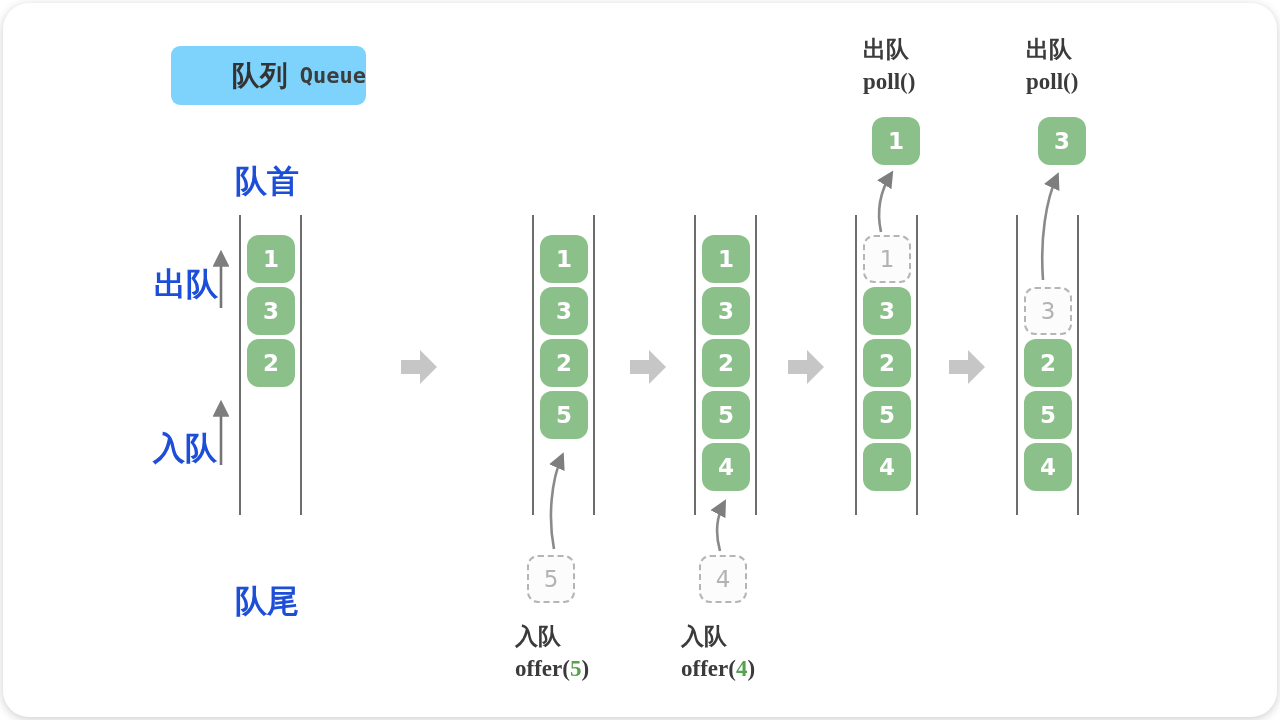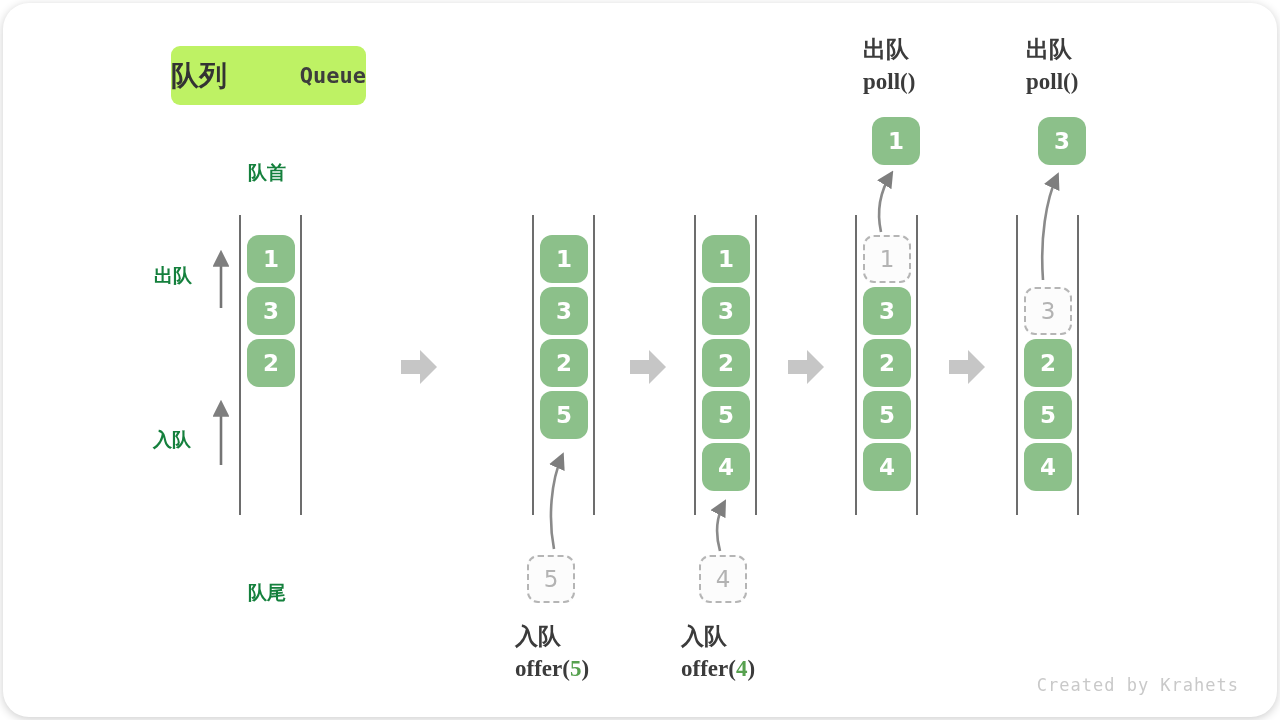--- a/index.html
+++ b/index.html
@@ -10,29 +10,29 @@
     position: absolute; left: 3px; top: 3px; width: 1274px; height: 714px;
     background: #ffffff; border-radius: 26px;
     box-shadow: 0 2px 10px rgba(0,0,0,0.20);
   }
 
   .mono { font-family: "DejaVu Sans Mono", "Liberation Mono", monospace; }
 
   
   .title-box {
     position: absolute; left: 168px; top: 43px; width: 195px; height: 59px;
-    background: #bef264; border-radius: 9px;
-    display: flex; align-items: center; justify-content: space-between; gap: 12px;
+    background: #7dd3fc; border-radius: 9px;
+    display: flex; align-items: center; justify-content: flex-end; gap: 12px;
   }
   .title-zh { font-size: 28px; font-weight: 700; color: #333333; }
   .title-en { font-size: 22px; font-weight: 600; color: #3d3d3d; }
 
   
   .zh-label {
-    position: absolute; font-size: 19px; font-weight: 700; color: #15803d;
+    position: absolute; font-size: 32px; font-weight: 700; color: #1d4ed8;
     white-space: nowrap;
   }
   .centered { transform: translateX(-50%); }
 
   
   .col {
     position: absolute; top: 212px; height: 300px; width: 63px;
     border-left: 2px solid #6d6d6d; border-right: 2px solid #6d6d6d;
   }
 
@@ -148,15 +148,14 @@
     <path d="M717,548 C712,530 714,513 721,500" fill="none" stroke="#8a8a8a" stroke-width="2.6" marker-end="url(#ah)"></path>
     <path d="M878,229 C873,206 878,187 888,171" fill="none" stroke="#8a8a8a" stroke-width="2.6" marker-end="url(#ah)"></path>
     <path d="M1040,277 C1037,235 1043,197 1054,173" fill="none" stroke="#8a8a8a" stroke-width="2.6" marker-end="url(#ah)"></path>
 
     <polygon points="398,357 417,357 417,347 434,364 417,381 417,371 398,371" fill="#c6c6c6"></polygon>
     <polygon points="627,357 646,357 646,347 663,364 646,381 646,371 627,371" fill="#c6c6c6"></polygon>
     <polygon points="785,357 804,357 804,347 821,364 804,381 804,371 785,371" fill="#c6c6c6"></polygon>
     <polygon points="946,357 965,357 965,347 982,364 965,381 965,371 946,371" fill="#c6c6c6"></polygon>
   </svg>
 
-  <div class="watermark">Created by Krahets</div>
 
 </div>
 
 </body></html>

